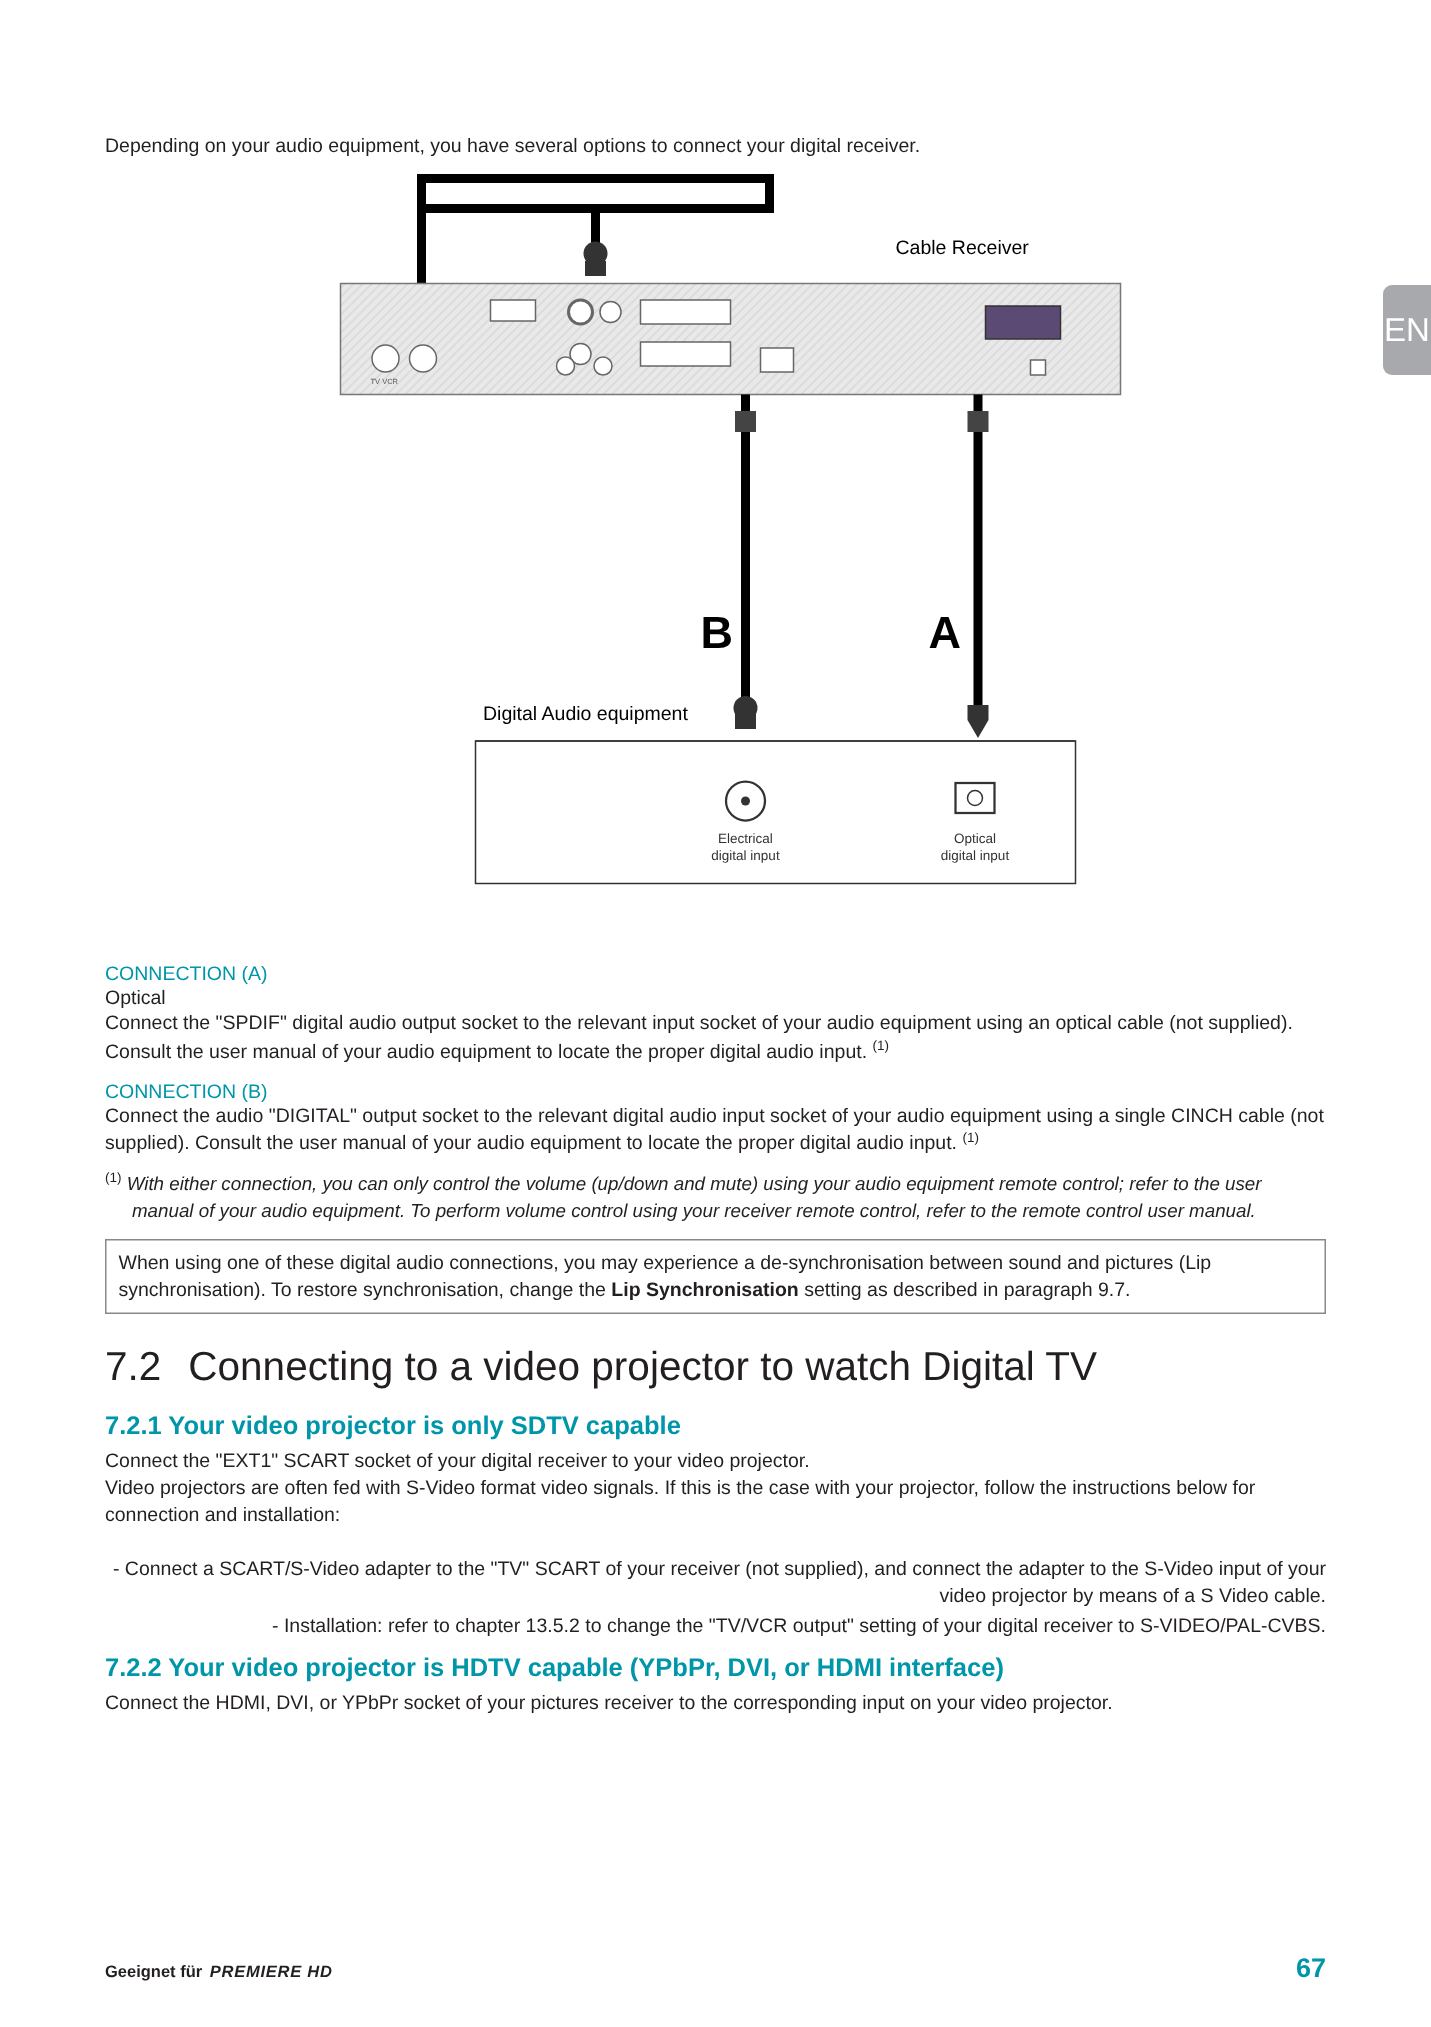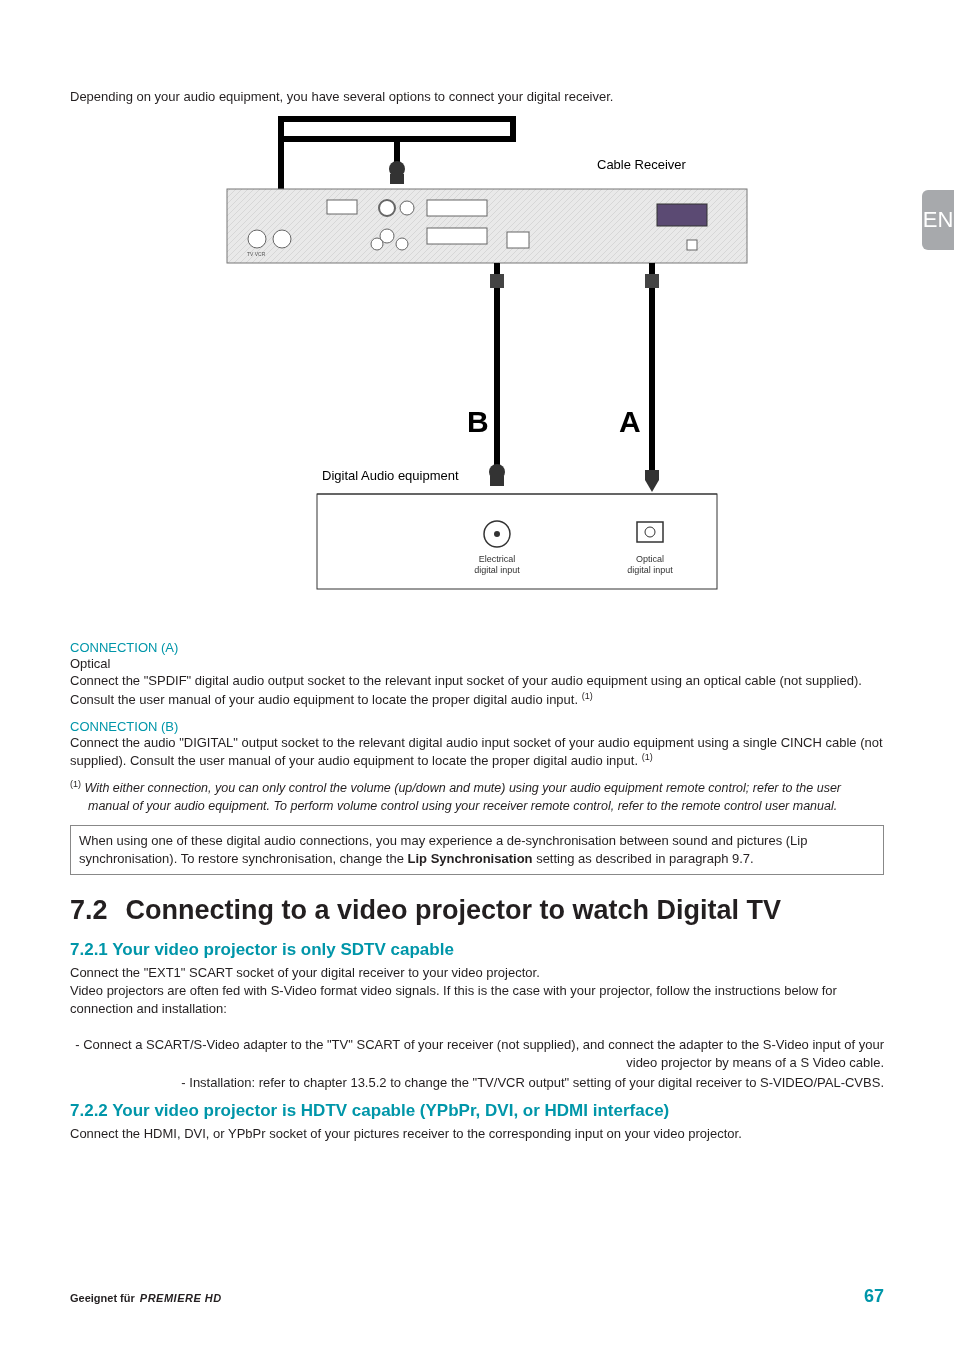--- a/index.html
+++ b/index.html
@@ -59,21 +59,21 @@
   .note-box {
     border: 1px solid #888;
     padding: 6px 8px;
     font-size: 13px;
     line-height: 1.4;
     margin-top: 10px;
     margin-bottom: 20px;
   }
   h2.chapter {
     font-size: 27px;
-    font-weight: bold;
+    font-weight: normal;
     margin: 16px 0 14px 0;
   }
   h2.chapter .num { display:inline-block; margin-right: 18px; }
   ul.dash {
     list-style: none;
     padding: 0;
     margin: 4px 0 8px 0;
     font-size: 13px;
     line-height: 1.4;
     text-align: right;
@@ -81,21 +81,21 @@
   ul.dash li {
     padding-left: 12px;
     text-indent: -12px;
     margin-bottom: 2px;
   }
   ul.dash li::before { content: "- "; }
   .footer {
     position: absolute;
     left: 70px;
     right: 70px;
-    bottom: 44px;
+    bottom: 28px;
     display: flex;
     justify-content: space-between;
     align-items: baseline;
   }
   .footer-left {
     font-size: 11px;
     font-weight: bold;
   }
   .footer-left .brand {
     font-style: italic;

